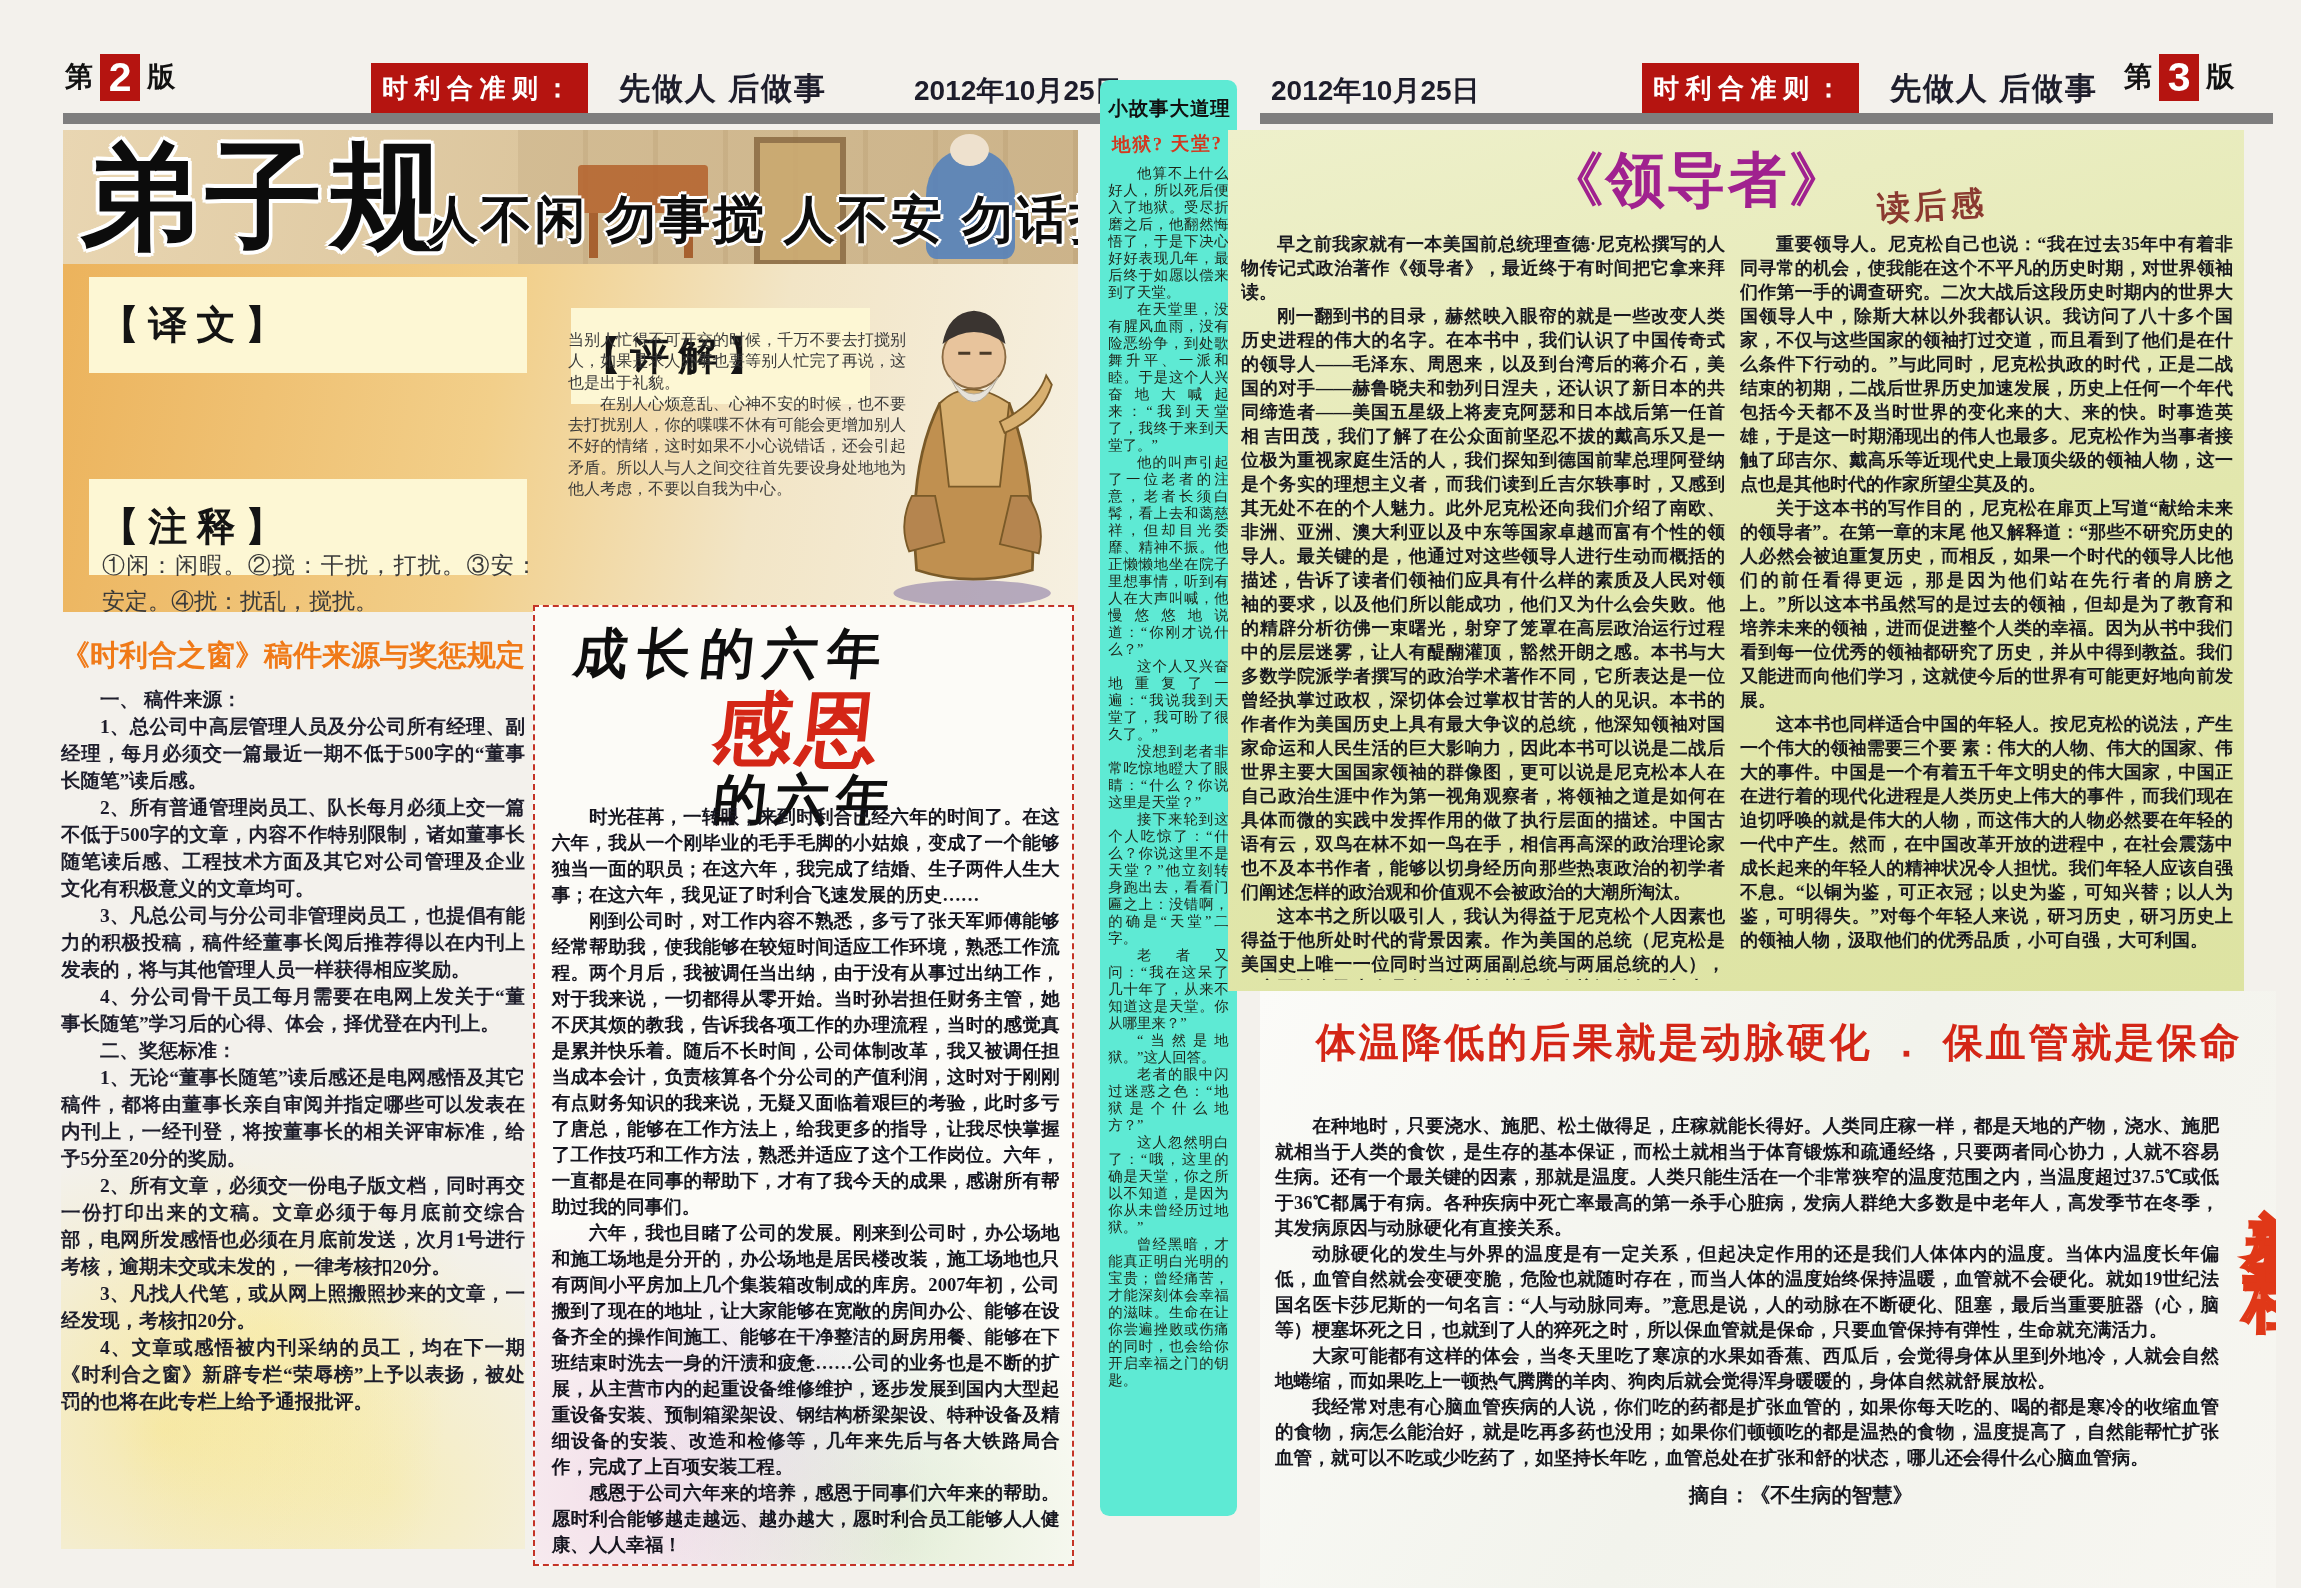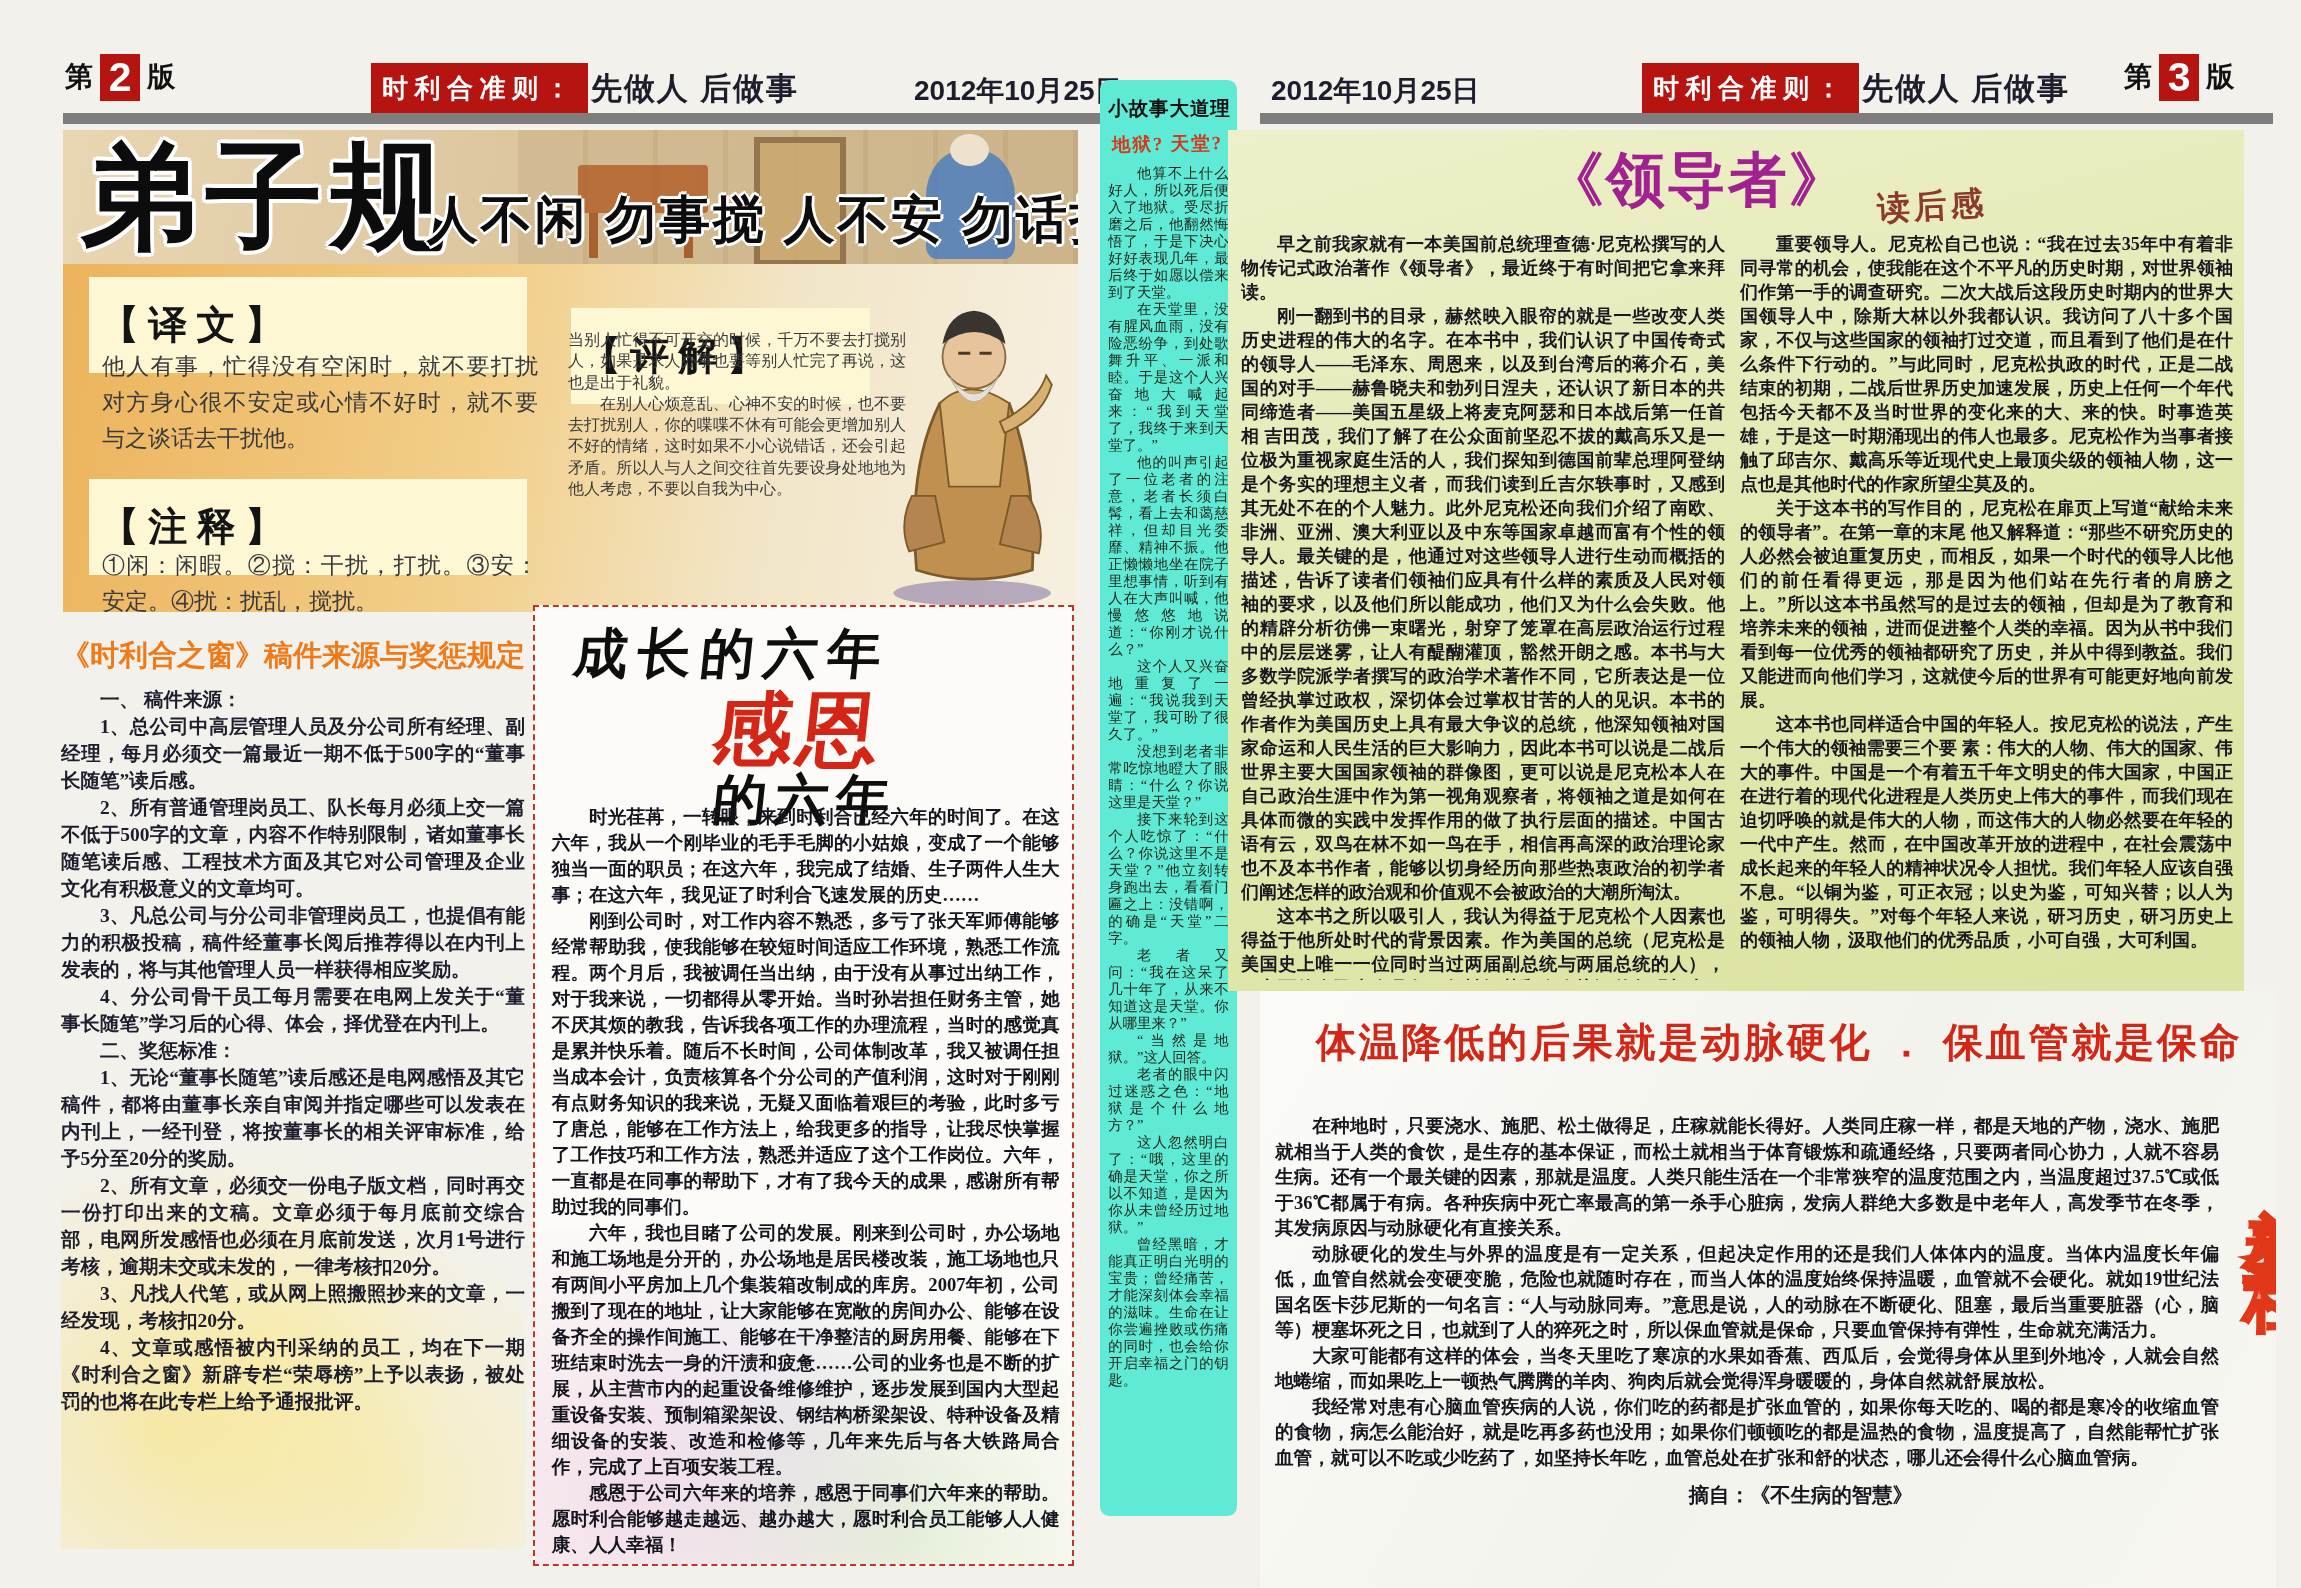--- a/index.html
+++ b/index.html
@@ -5,21 +5,21 @@
   html,body{margin:0;padding:0;background:#d8d5cf;}
   .sheet{position:relative;width:2301px;height:1589px;background:#f3f1ec;overflow:hidden;
          font-family:"Liberation Serif",serif;color:#1d1d2b;}
   .abs{position:absolute;}
   p{margin:0;}
 
   
   .pagenum{display:flex;align-items:center;gap:7.4px;font-family:"Liberation Sans",sans-serif;
            font-weight:bold;font-size:28px;color:#111;}
   .pn-box{background:#b51410;color:#fff;font-size:41px;line-height:1;padding:2.8px 8.3px;font-weight:bold;}
-  .masthead{display:flex;align-items:center;gap:3px;}
+  .masthead{display:flex;align-items:center;gap:31px;}
   .mh-box{background:#b51410;color:#fff;font-weight:bold;font-size:26px;padding:8.3px 11px;
           letter-spacing:6.5px;font-family:"Liberation Sans",sans-serif;white-space:nowrap;}
   .mh-slogan{font-weight:bold;font-size:31px;letter-spacing:1.9px;font-family:"Liberation Sans",sans-serif;white-space:nowrap;}
   .hdr-date{font-family:"Liberation Sans",sans-serif;font-weight:bold;font-size:28px;white-space:nowrap;}
   .bar{height:11px;background:#7e7e7e;}
 
   
   .banner{left:63px;top:130px;width:1015px;height:134px;overflow:hidden;
           background:linear-gradient(100deg,#e9d6b2 0%,#dcc69e 45%,#cfb68c 100%);}
   .b-shape{position:absolute;opacity:.85;}
@@ -128,21 +128,20 @@
     <div class="b-shape b-wall"></div>
     <div class="b-shape b-table"></div>
     <div class="b-shape b-lattice"></div>
     <div class="b-shape b-figure"></div>
     <div class="abs banner-title">弟子规</div>
     <div class="abs banner-sub">人不闲 勿事搅 人不安 勿话扰</div>
   </div>
 
   <div class="abs dz-panel">
     <div class="dz-head" style="left:26px;top:13px;width:438px;">【译文】</div>
-    <div class="dz-text" style="left:39px;top:85px;width:436px;font-size:23px;line-height:36px;">他人有事，忙得没有空闲时，就不要打扰对方身心很不安定或心情不好时，就不要与之谈话去干扰他。</div>
     <div class="dz-head" style="left:26px;top:215px;width:438px;">【注释】</div>
     <div class="dz-text" style="left:39px;top:284px;width:436px;font-size:23px;line-height:36px;">①闲：闲暇。②搅：干扰，打扰。③安：安定。④扰：扰乱，搅扰。</div>
     <div class="dz-head" style="left:508px;top:13px;width:299px;margin-top:31px;">【评解】</div>
     <div class="dz-text" style="left:505px;top:65px;width:338px;font-size:16px;line-height:21.3px;">
       <p>当别人忙得不可开交的时候，千万不要去打搅别人，如果是求人办事也要等别人忙完了再说，这也是出于礼貌。</p>
       <p style="text-indent:2em;">在别人心烦意乱、心神不安的时候，也不要去打扰别人，你的喋喋不休有可能会更增加别人不好的情绪，这时如果不小心说错话，还会引起矛盾。所以人与人之间交往首先要设身处地地为他人考虑，不要以自我为中心。</p>
     </div>
     <svg style="position:absolute;right:3.7px;top:0;height:100%;" width="213" height="348" viewBox="0 0 230 375">
       <ellipse cx="120" cy="355" rx="85" ry="14" fill="#9a8cae" opacity="0.7"></ellipse>
       <path d="M60 330 Q50 220 85 150 L160 150 Q190 230 185 330 Q120 350 60 330 Z" fill="#c09050" stroke="#7a5a28" stroke-width="3"></path>

